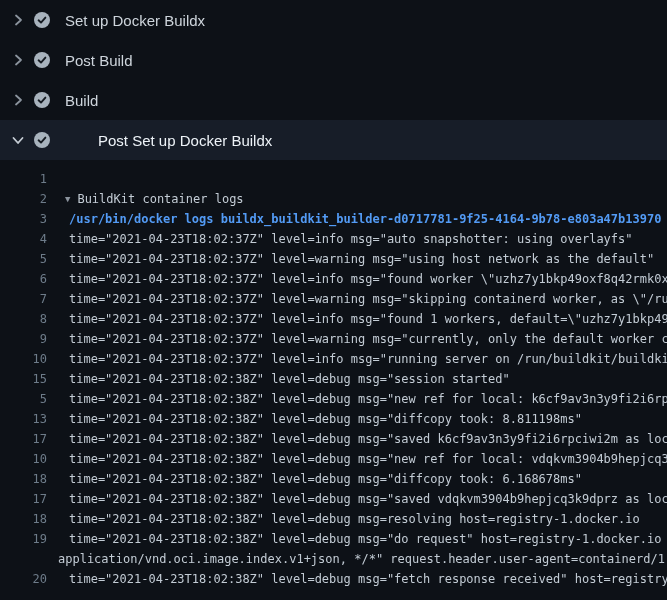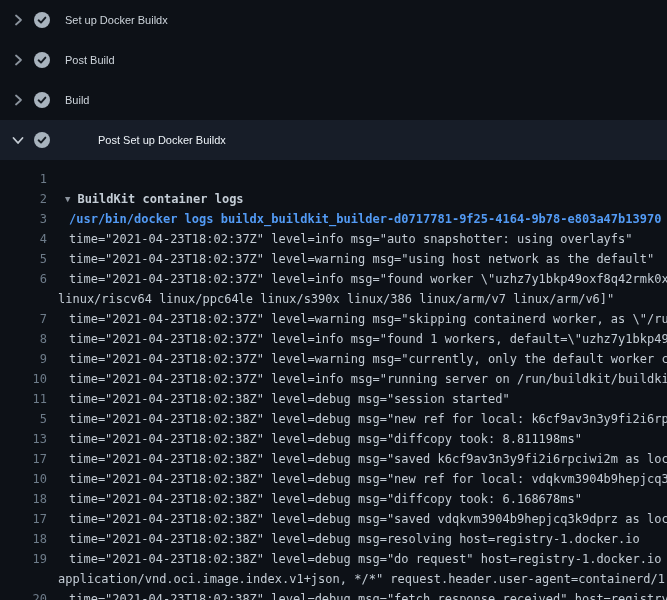--- a/index.html
+++ b/index.html
@@ -13,38 +13,38 @@
     height: 40px; display: flex; align-items: center;
     padding-left: 10px; cursor: pointer;
   }
   .section-row.expanded { background: var(--header_active_bg, #171d28); }
   .icon-box {
     width: 16px; height: 16px; flex: 0 0 16px;
     display: flex; align-items: center; justify-content: center;
   }
   .check-box { margin-left: 8px; }
   .step-label {
-    margin-left: 15px; font-size: 11px; color: var(--header_text, #ced5dc);
+    margin-left: 15px; font-size: 15px; color: var(--header_text, #ced5dc);
   }
   .section-row.expanded .step-label { color: var(--header_active_text, #eef3f8); margin-left: 48px; }
 
   .log-area {
     padding-top: 9px;
     font-family: "DejaVu Sans Mono", "Liberation Mono", monospace;
     font-size: 12px; line-height: 20px;
   }
   .log-row { height: 20px; white-space: pre; overflow: hidden; display: flex; }
   .gutter {
     flex: 0 0 47px; width: 47px; text-align: right;
     color: var(--line_number, #6e7c8a); cursor: pointer;
     user-select: none;
   }
   .log-content { color: var(--log_text, #c3ccd5); }
   .log-content.kind-plain { padding-left: 16px; margin-top: 28px; }
-  .log-content.kind-group { padding-left: 18px; cursor: pointer; font-weight: bold; }
+  .log-content.kind-group { padding-left: 18px; cursor: pointer; }
   .log-content.kind-command { padding-left: 22px; color: var(--command_blue, #539bf5); font-weight: 600; }
   .log-content.kind-log { padding-left: 22px; }
   .log-content.kind-cont { padding-left: 11px; }
   .group-marker {
     display: inline-block; font-size: 9px; color: #8b949e;
     margin-right: 7px; transform: translateY(-1px);
   }
   svg { display: block; }
 </style>
 </head>
@@ -112,26 +112,25 @@
     <span class="step-label">Post Set up Docker Buildx</span>
   </div>
   </div>
 <div class="log-area">
     <div class="log-row"><span class="gutter">1</span><span class="log-content kind-plain">Post job cleanup.</span></div>
     <div class="log-row"><span class="gutter">2</span><span class="log-content kind-group"><span class="group-marker">▼</span><span>BuildKit container logs</span></span></div>
     <div class="log-row"><span class="gutter">3</span><span class="log-content kind-command">/usr/bin/docker logs buildx_buildkit_builder-d0717781-9f25-4164-9b78-e803a47b13970</span></div>
     <div class="log-row"><span class="gutter">4</span><span class="log-content kind-log">time="2021-04-23T18:02:37Z" level=info msg="auto snapshotter: using overlayfs"</span></div>
     <div class="log-row"><span class="gutter">5</span><span class="log-content kind-log">time="2021-04-23T18:02:37Z" level=warning msg="using host network as the default"</span></div>
     <div class="log-row"><span class="gutter">6</span><span class="log-content kind-log">time="2021-04-23T18:02:37Z" level=info msg="found worker \"uzhz7y1bkp49oxf8q42rmk0xj</span></div>
-    <div class="log-row"><span class="gutter"></span><span class="log-content kind-cont">linux/riscv64 linux/ppc64le linux/s390x linux/386 linux/arm/v7 linux/arm/v6]"</span></div>
     <div class="log-row"><span class="gutter">7</span><span class="log-content kind-log">time="2021-04-23T18:02:37Z" level=warning msg="skipping containerd worker, as \"/run</span></div>
     <div class="log-row"><span class="gutter">8</span><span class="log-content kind-log">time="2021-04-23T18:02:37Z" level=info msg="found 1 workers, default=\"uzhz7y1bkp49o</span></div>
     <div class="log-row"><span class="gutter">9</span><span class="log-content kind-log">time="2021-04-23T18:02:37Z" level=warning msg="currently, only the default worker ca</span></div>
     <div class="log-row"><span class="gutter">10</span><span class="log-content kind-log">time="2021-04-23T18:02:37Z" level=info msg="running server on /run/buildkit/buildkit</span></div>
-    <div class="log-row"><span class="gutter">11</span><span class="log-content kind-log">time="2021-04-23T18:02:38Z" level=debug msg="session started"</span></div>
+    <div class="log-row"><span class="gutter">15</span><span class="log-content kind-log">time="2021-04-23T18:02:38Z" level=debug msg="session started"</span></div>
     <div class="log-row"><span class="gutter">5</span><span class="log-content kind-log">time="2021-04-23T18:02:38Z" level=debug msg="new ref for local: k6cf9av3n3y9fi2i6rpc</span></div>
     <div class="log-row"><span class="gutter">13</span><span class="log-content kind-log">time="2021-04-23T18:02:38Z" level=debug msg="diffcopy took: 8.811198ms"</span></div>
     <div class="log-row"><span class="gutter">17</span><span class="log-content kind-log">time="2021-04-23T18:02:38Z" level=debug msg="saved k6cf9av3n3y9fi2i6rpciwi2m as loca</span></div>
     <div class="log-row"><span class="gutter">10</span><span class="log-content kind-log">time="2021-04-23T18:02:38Z" level=debug msg="new ref for local: vdqkvm3904b9hepjcq3k</span></div>
     <div class="log-row"><span class="gutter">18</span><span class="log-content kind-log">time="2021-04-23T18:02:38Z" level=debug msg="diffcopy took: 6.168678ms"</span></div>
     <div class="log-row"><span class="gutter">17</span><span class="log-content kind-log">time="2021-04-23T18:02:38Z" level=debug msg="saved vdqkvm3904b9hepjcq3k9dprz as loca</span></div>
     <div class="log-row"><span class="gutter">18</span><span class="log-content kind-log">time="2021-04-23T18:02:38Z" level=debug msg=resolving host=registry-1.docker.io</span></div>
     <div class="log-row"><span class="gutter">19</span><span class="log-content kind-log">time="2021-04-23T18:02:38Z" level=debug msg="do request" host=registry-1.docker.io r</span></div>
     <div class="log-row"><span class="gutter"></span><span class="log-content kind-cont">application/vnd.oci.image.index.v1+json, */*" request.header.user-agent=containerd/1.4</span></div>
     <div class="log-row"><span class="gutter">20</span><span class="log-content kind-log">time="2021-04-23T18:02:38Z" level=debug msg="fetch response received" host=registry-</span></div>

